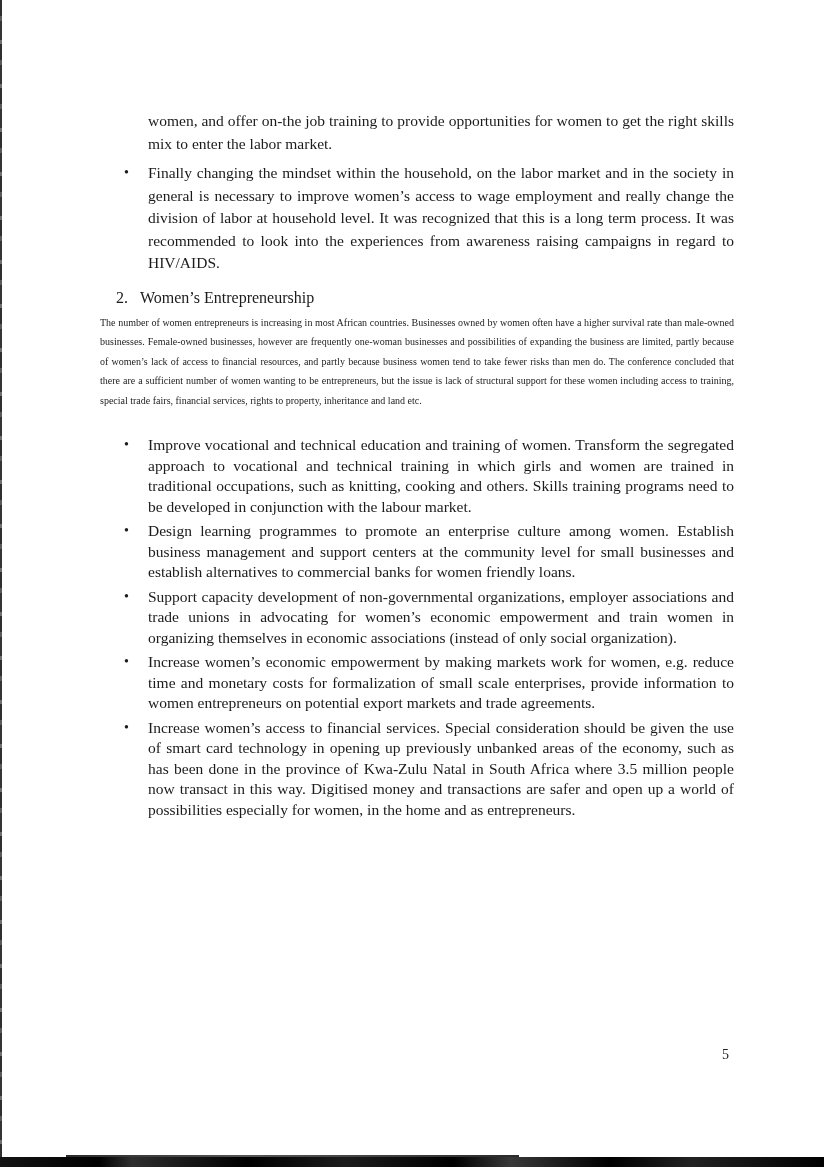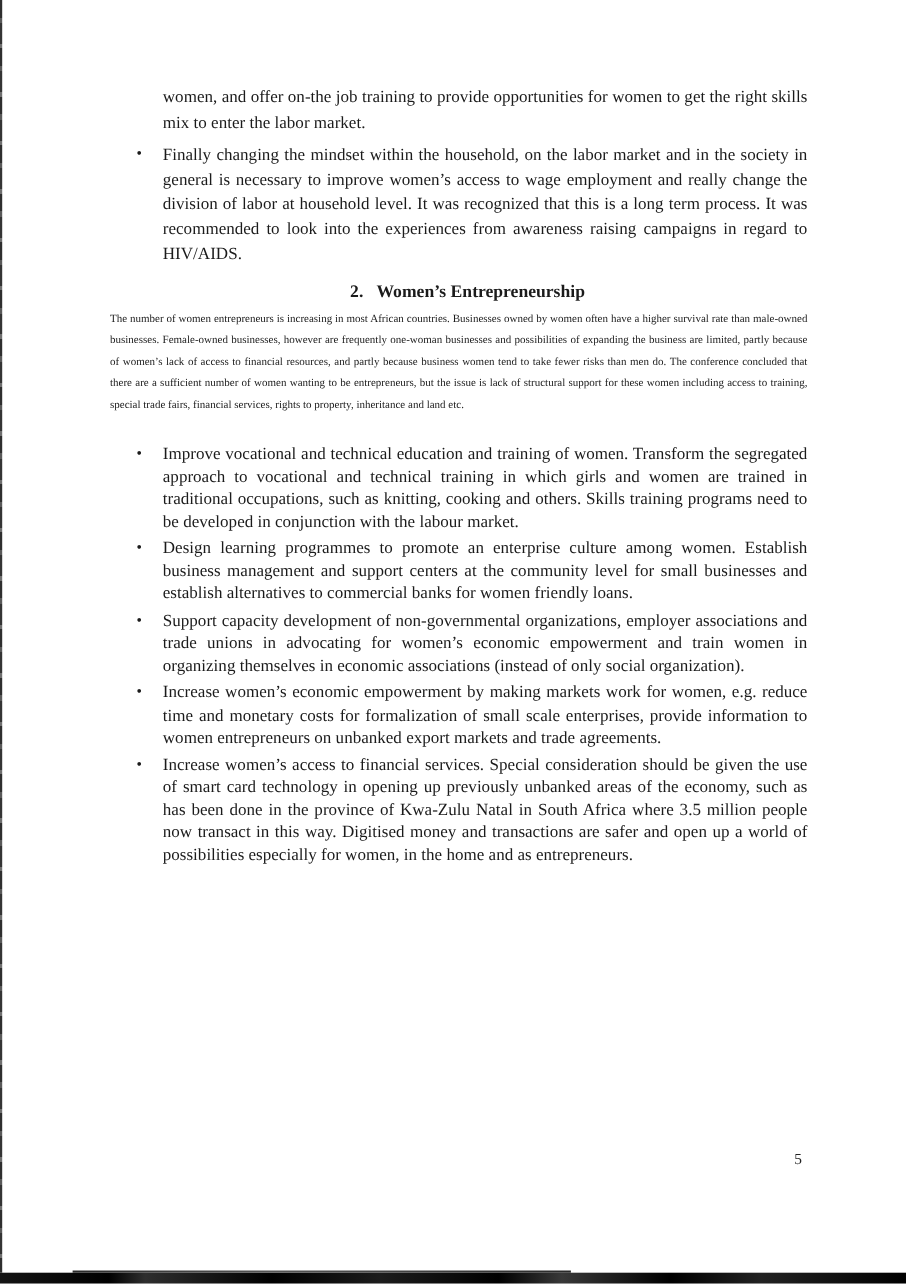--- a/index.html
+++ b/index.html
@@ -15,21 +15,21 @@
     font-family: "Liberation Serif", "DejaVu Serif", serif;
     color: #1b1b1b;
   }
   .page-content {
     position: absolute;
     left: 100px;
     top: 0;
     width: 634px;
   }
   .continuation-para {
-    margin-top: 78px;
+    margin-top: 110px;
     margin-left: 48px;
     font-size: 15.5px;
     line-height: 22.5px;
     text-align: justify;
   }
   .bullet-item {
     display: flex;
     align-items: flex-start;
   }
   .bullet-marker {
@@ -43,23 +43,22 @@
   }
   .top-bullet {
     margin-top: 7px;
     font-size: 15.5px;
     line-height: 22.5px;
   }
   .section-heading {
     margin-top: 13px;
     margin-left: 16px;
     font-size: 16px;
-    font-weight: bold;
+    font-weight: normal;
     line-height: 20px;
-    text-align: center;
   }
   .section-heading .heading-number {
     display: inline-block;
     margin-right: 12px;
   }
   .body-para {
     font-size: 10px;
     line-height: 19.6px;
     text-align: justify;
   }
@@ -149,21 +148,21 @@
       <span class="bullet-body">Design learning programmes to promote an enterprise culture among women. Establish business management and support centers at the community level for small businesses and establish alternatives to commercial banks for women friendly loans.</span>
     </div>
 
     <div class="bullet-item">
       <span class="bullet-marker">•</span>
       <span class="bullet-body">Support capacity development of non-governmental organizations, employer associations and trade unions in advocating for women’s economic empowerment and train women in organizing themselves in economic associations (instead of only social organization).</span>
     </div>
 
     <div class="bullet-item">
       <span class="bullet-marker">•</span>
-      <span class="bullet-body">Increase women’s economic empowerment by making markets work for women, e.g. reduce time and monetary costs for formalization of small scale enterprises, provide information to women entrepreneurs on unbanked export markets and trade agreements.</span>
+      <span class="bullet-body">Increase women’s economic empowerment by making markets work for women, e.g. reduce time and monetary costs for formalization of small scale enterprises, provide information to women entrepreneurs on potential export markets and trade agreements.</span>
     </div>
 
     <div class="bullet-item">
       <span class="bullet-marker">•</span>
       <span class="bullet-body">Increase women’s access to financial services. Special consideration should be given the use of smart card technology in opening up previously unbanked areas of the economy, such as has been done in the province of Kwa-Zulu Natal in South Africa where 3.5 million people now transact in this way. Digitised money and transactions are safer and open up a world of possibilities especially for women, in the home and as entrepreneurs.</span>
     </div>
 
   </div>
 </div>
 

